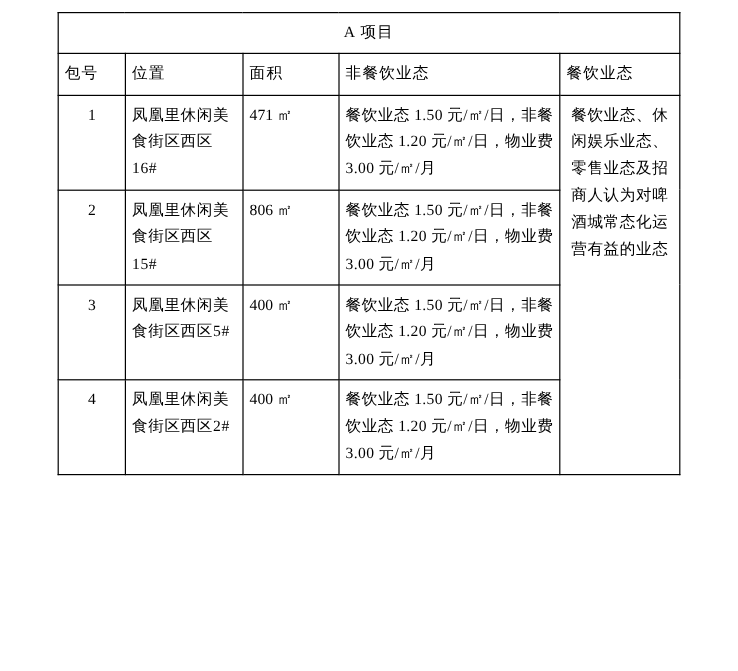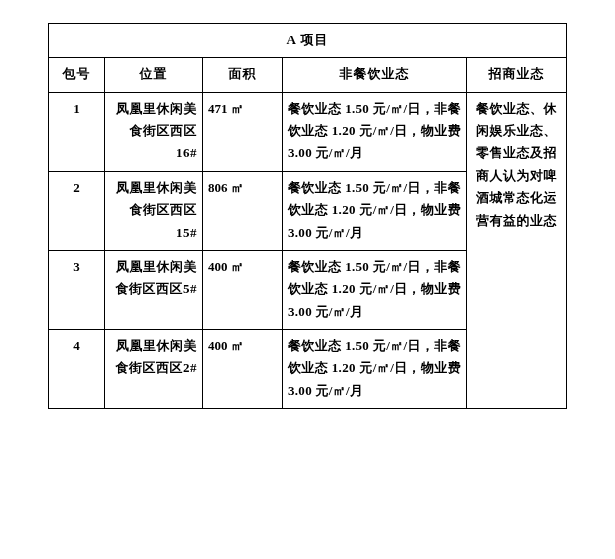--- a/index.html
+++ b/index.html
@@ -16,53 +16,51 @@
   }
   .page {
     position: relative;
     width: 615px;
     height: 559px;
     box-sizing: border-box;
     padding: 6px 0 0 0;
   }
   table.doc-table {
     border-collapse: collapse;
-    margin: 17px auto;
+    margin: 4px auto;
     width: 518px;
     table-layout: fixed;
-    font-weight: bold;
   }
   table.doc-table td {
     border: 1px solid #000000;
     vertical-align: top;
     padding: 5px 5px 6px 5px;
     font-size: 13px;
     line-height: 1.72;
   }
   td.title-cell {
     text-align: center;
     padding-top: 7px;
     padding-bottom: 8px;
     font-size: 13.5px;
     letter-spacing: 1px;
   }
   td.hdr {
-    text-align: center;
     padding-top: 6px;
     padding-bottom: 7px;
     font-size: 13.5px;
     letter-spacing: 1px;
   }
   td.num {
     text-align: center;
     font-size: 13px;
     padding-top: 6px;
   }
   td.loc {
-    text-align: right;
+    text-align: left;
     letter-spacing: 0.5px;
   }
   td.area {
     padding-top: 6px;
     font-size: 13px;
   }
   td.rent {
     text-align: justify;
     text-align-last: left;
     letter-spacing: 0.3px;
@@ -91,21 +89,21 @@
     </colgroup>
     <tbody>
       <tr>
         <td class="title-cell" colspan="5">A 项目</td>
       </tr>
       <tr>
         <td class="hdr">包号</td>
         <td class="hdr">位置</td>
         <td class="hdr">面积</td>
         <td class="hdr">非餐饮业态</td>
-        <td class="hdr">招商业态</td>
+        <td class="hdr">餐饮业态</td>
       </tr>
       <tr>
         <td class="num">1</td>
         <td class="loc">凤凰里休闲美食街区西区16#</td>
         <td class="area">471 ㎡</td>
         <td class="rent">餐饮业态 1.50 元/㎡/日，非餐饮业态 1.20 元/㎡/日，物业费 3.00 元/㎡/月</td>
         <td class="biz" rowspan="4">餐饮业态、休闲娱乐业态、零售业态及招商人认为对啤酒城常态化运营有益的业态</td>
       </tr>
       <tr>
         <td class="num">2</td>

